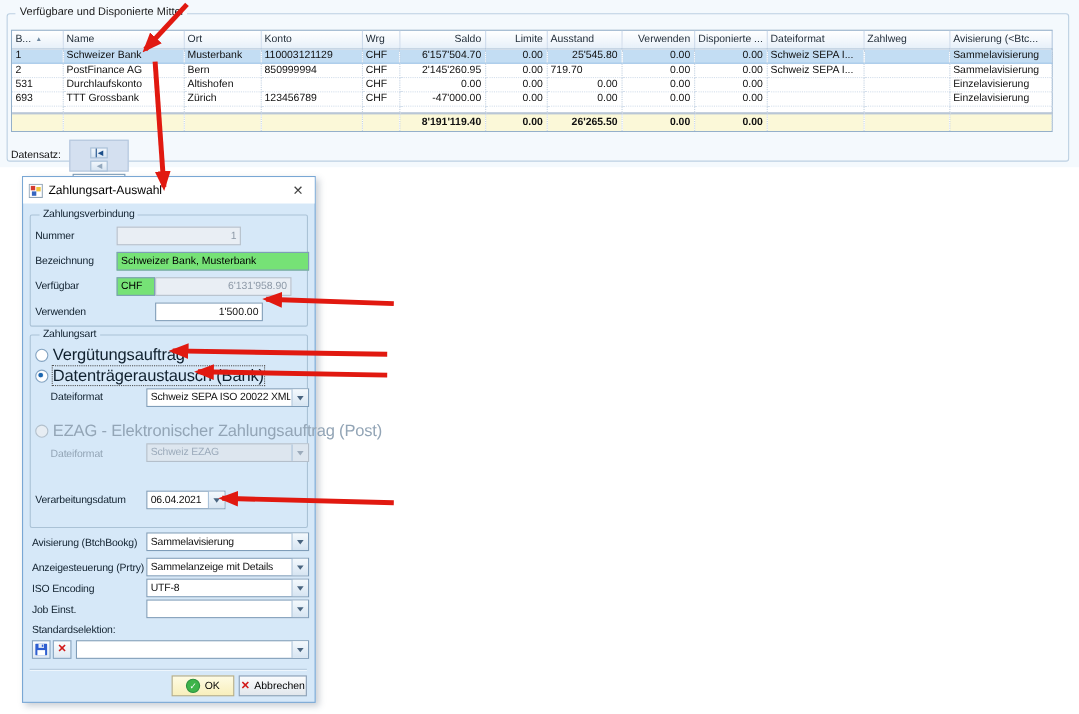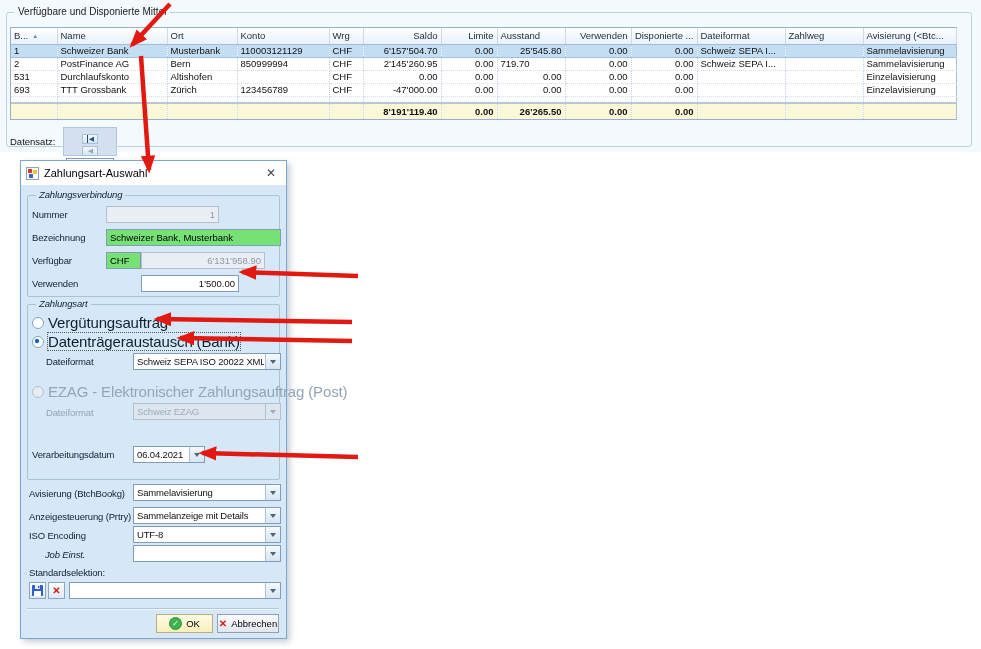--- a/index.html
+++ b/index.html
@@ -38,21 +38,21 @@
   .nbtn .bar2{border-right:1px solid currentColor;padding-right:1px;}
   .nav-input{width:42px;height:11px;border:1px solid #7f9db9;font-size:9.5px;text-align:right;
              padding:0 2px;font-family:inherit;}
   
   .dialog{position:absolute;left:20px;top:160px;width:265px;height:477px;background:#d6e8f8;
           border:1px solid #79a7d4;box-shadow:3px 3px 6px rgba(60,80,100,.28);z-index:10;}
   .titlebar{position:absolute;left:0;top:0;right:0;height:24px;background:#ffffff;
             display:flex;align-items:center;padding:0 5px;}
   .dlg-title{font-size:11px;margin-left:5px;color:#000;}
   .close-x{margin-left:auto;font-size:12px;color:#444;width:20px;text-align:center;cursor:default;}
-  .grp{position:absolute;border:1px solid #aac2d6;border-radius:2px;font-style:italic;}
+  .grp{position:absolute;border:1px solid #aac2d6;border-radius:2px;}
   .grp-label{position:absolute;top:-7px;left:8px;background:#d6e8f8;padding:0 3px;
              font-size:9.5px;letter-spacing:-0.15px;color:#10202e;}
   .dlbl{position:absolute;font-size:9.5px;letter-spacing:-0.15px;white-space:nowrap;color:#10202e;}
   .dlbl.dim{color:#93a5b6;}
   .tbx{position:absolute;height:15px;line-height:15px;border:1px solid #7f9db9;background:#fff;
        font-size:9.5px;padding:0 3px;overflow:hidden;white-space:nowrap;}
   .tbx.dis{background:#e9eef4;border-color:#b4bfcb;color:#8e9aa8;}
   .tbx.green{background:#76e276;border-color:#7f9db9;color:#000;}
   .tbx.ar{text-align:right;}
   .combo{position:absolute;height:15px;border:1px solid #7f9db9;background:#fff;font-size:9.5px;}
@@ -335,21 +335,21 @@
     </div>
 
     <span class="dlbl" style="left:8px;top:369px;">ISO Encoding</span>
     <div class="combo" style="left:112px;top:365px;width:146px;">
       <span class="val">UTF-8</span>
       <span class="dd">
           <i></i>
         </span>
     </div>
 
-    <span class="dlbl" style="left:24px;top:388px;font-style:italic;">Job Einst.</span>
+    <span class="dlbl" style="left:8px;top:388px;">Job Einst.</span>
     <div class="combo" style="left:112px;top:384px;width:146px;">
       <span class="val"></span>
       <span class="dd">
           <i></i>
         </span>
     </div>
 
     <span class="dlbl" style="left:8px;top:406px;">Standardselektion:</span>
     <button class="ibtn" style="left:8px;top:421px;">
       <span style="display:flex;">

